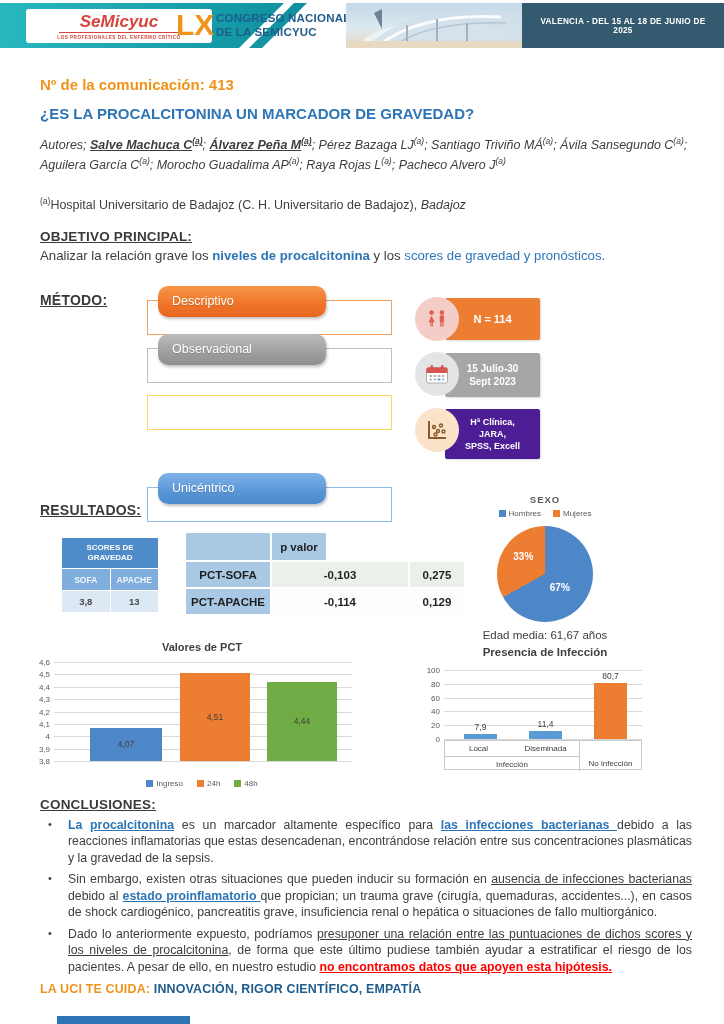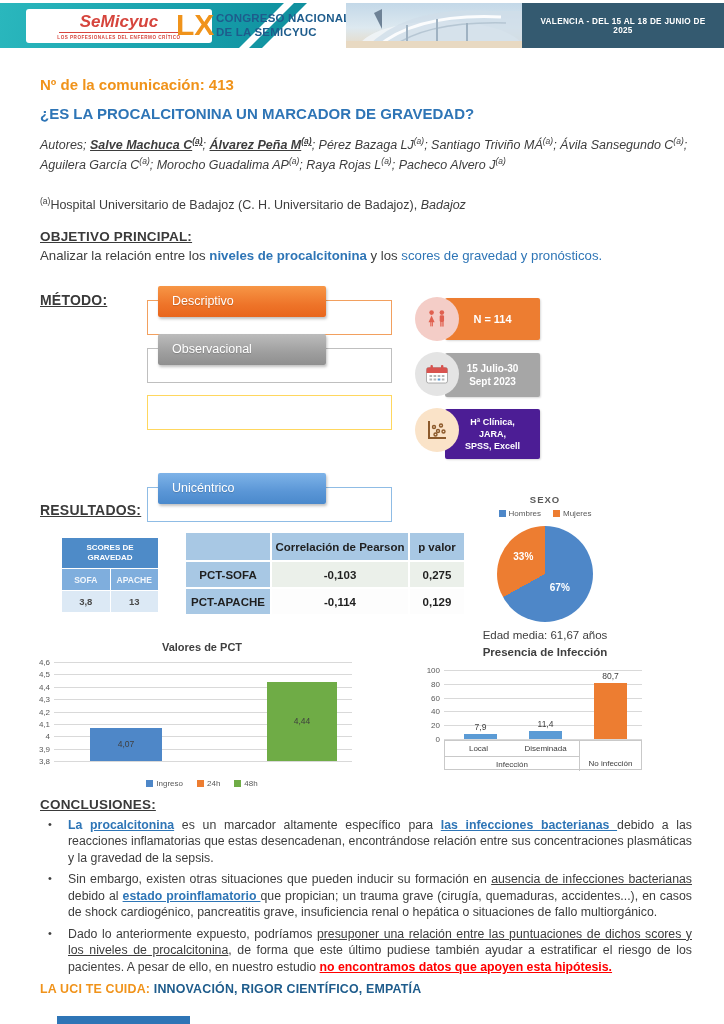--- a/index.html
+++ b/index.html
@@ -34,21 +34,21 @@
   .authors{left:40px;top:135px;width:652px;font-size:12.5px;font-style:italic;color:#3d3d3d;line-height:1.5;}
   .affil{left:40px;top:196px;font-size:12.5px;color:#3d3d3d;}
   .sec-h{font-size:13.5px;font-weight:bold;color:#3a3a3a;text-decoration:underline;letter-spacing:.2px;}
   .obj-t{left:40px;top:248px;width:662px;font-size:13.2px;color:#3d3d3d;}
   .b{font-weight:bold}.u{text-decoration:underline}.blue{color:#2e75b6}.red{color:#ff0000}
   .i{font-style:italic}.sup{font-size:68%;vertical-align:super;}
 
   
   .design-row{position:absolute;left:147px;width:246px;height:48px;}
   .design-box{position:absolute;left:0;top:14px;width:243px;height:33px;background:#fff;border:1px solid;}
-  .design-pill{position:absolute;left:11px;top:0;width:168px;height:31px;border-radius:2px;
+  .design-pill{position:absolute;left:11px;top:0;width:168px;height:31px;border-radius:10px;
     color:#fff;font-size:12.5px;line-height:31px;padding-left:14px;box-sizing:border-box;
     text-shadow:0 1px 1px rgba(0,0,0,.18);box-shadow:1px 2px 3px rgba(0,0,0,.25);}
   .p-orange{background:linear-gradient(180deg,#f79646 0%,#ee7429 60%,#e8661d 100%);}
   .b-orange{border-color:#f2a05f;}
   .p-gray{background:linear-gradient(180deg,#bcbcbc 0%,#9e9e9e 60%,#8f8f8f 100%);}
   .b-gray{border-color:#bfbfbf;}
   .p-yellow{background:linear-gradient(180deg,#ffe14d 0%,#fccf1f 60%,#f2c000 100%);}
   .b-yellow{border-color:#ffd75e;}
   .p-blue{background:linear-gradient(180deg,#7eb3e8 0%,#5a96d6 60%,#4a89cc 100%);}
   .b-blue{border-color:#8fbce5;}
@@ -142,21 +142,21 @@
     </div>
     <div class="venue">VALENCIA - DEL 15 AL 18 DE JUNIO DE 2025</div>
   </div>
 
   <div class="abs comm">Nº de la comunicación: 413</div>
   <div class="abs title">¿ES LA PROCALCITONINA UN MARCADOR DE GRAVEDAD?</div>
   <div class="abs authors"><span>Autores; </span><span class="b u">Salve Machuca C</span><span class="b u sup">(a)</span><span>; </span><span class="b u">Álvarez Peña M</span><span class="b u sup">(a)</span><span>; Pérez Bazaga LJ</span><span class="sup">(a)</span><span>; Santiago Triviño MÁ</span><span class="sup">(a)</span><span>; Ávila Sansegundo C</span><span class="sup">(a)</span><span>; Aguilera García C</span><span class="sup">(a)</span><span>; Morocho Guadalima AP</span><span class="sup">(a)</span><span>; Raya Rojas L</span><span class="sup">(a)</span><span>; Pacheco Alvero J</span><span class="sup">(a)</span></div>
   <div class="abs affil"><span class="sup">(a)</span><span>Hospital Universitario de Badajoz (C. H. Universitario de Badajoz), </span><span class="i">Badajoz</span></div>
 
   <div class="abs sec-h" style="left:40px;top:229px;">OBJETIVO PRINCIPAL:</div>
-  <div class="abs obj-t"><span>Analizar la relación entre los </span><span class="blue b">niveles de procalcitonina</span><span> y los </span><span class="blue">scores de gravedad y pronósticos.</span></div>
+  <div class="abs obj-t"><span>Analizar la relación grave los </span><span class="blue b">niveles de procalcitonina</span><span> y los </span><span class="blue">scores de gravedad y pronósticos.</span></div>
 
   <div class="abs sec-h" style="left:40px;top:292px;font-size:14px;">MÉTODO:</div>
 
   <div class="design-row" style="top:286px;">
     <div class="design-box b-orange"></div>
     <div class="design-pill p-orange">Descriptivo</div>
   </div>
   <div class="design-row" style="top:334px;">
     <div class="design-box b-gray"></div>
     <div class="design-pill p-gray">Observacional</div>
@@ -236,21 +236,20 @@
     </div>
     <div class="st-vals">
       <span>3,8</span>
       <span>13</span>
     </div>
   </div>
 
   <div class="abs ptable">
     <div class="prow phead">
       <div class="pc pc1 hd"></div>
-      <div class="pc pc2 hd">Correlación de Pearson</div>
       <div class="pc pc3 hd">p valor</div>
     </div>
     <div class="prow">
       <div class="pc pc1 hd">PCT-SOFA</div>
       <div class="pc pc2 d1">-0,103</div>
       <div class="pc pc3 d1">0,275</div>
     </div>
     <div class="prow">
       <div class="pc pc1 hd">PCT-APACHE</div>
       <div class="pc pc2 d2">-0,114</div>
@@ -303,20 +302,25 @@
         </div>
       <div class="gl" style="top:87.5%">
           <span class="ytick">3,9</span>
         </div>
       <div class="gl" style="top:100%">
           <span class="ytick">3,8</span>
         </div>
       <div class="bar-slot" style="left:36px;width:72px;">
         <div class="bar" style="height: 33.75%; background: rgb(78, 135, 200);">
           <span class="bar-label">4,07</span>
+        </div>
+      </div>
+      <div class="bar-slot" style="left:126px;width:70px;">
+        <div class="bar" style="height: 88.75%; background: rgb(237, 125, 49);">
+          <span class="bar-label">4,51</span>
         </div>
       </div>
       <div class="bar-slot" style="left:213px;width:70px;">
         <div class="bar" style="height: 80%; background: rgb(111, 172, 70);">
           <span class="bar-label">4,44</span>
         </div>
       </div>
     </div>
     <div class="chart-legend" style="top:138px;">
       <span class="leg-item">

